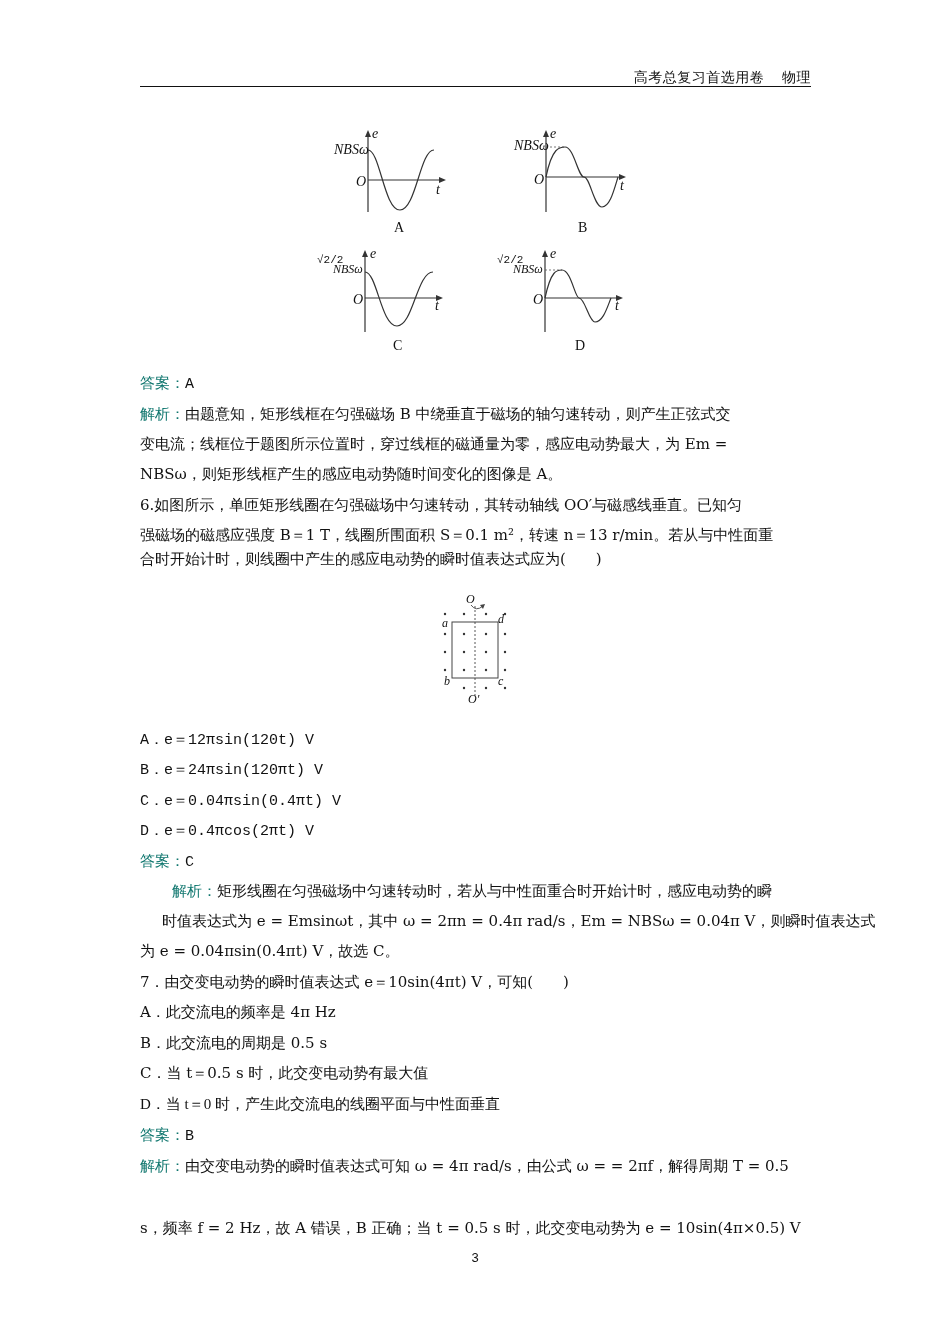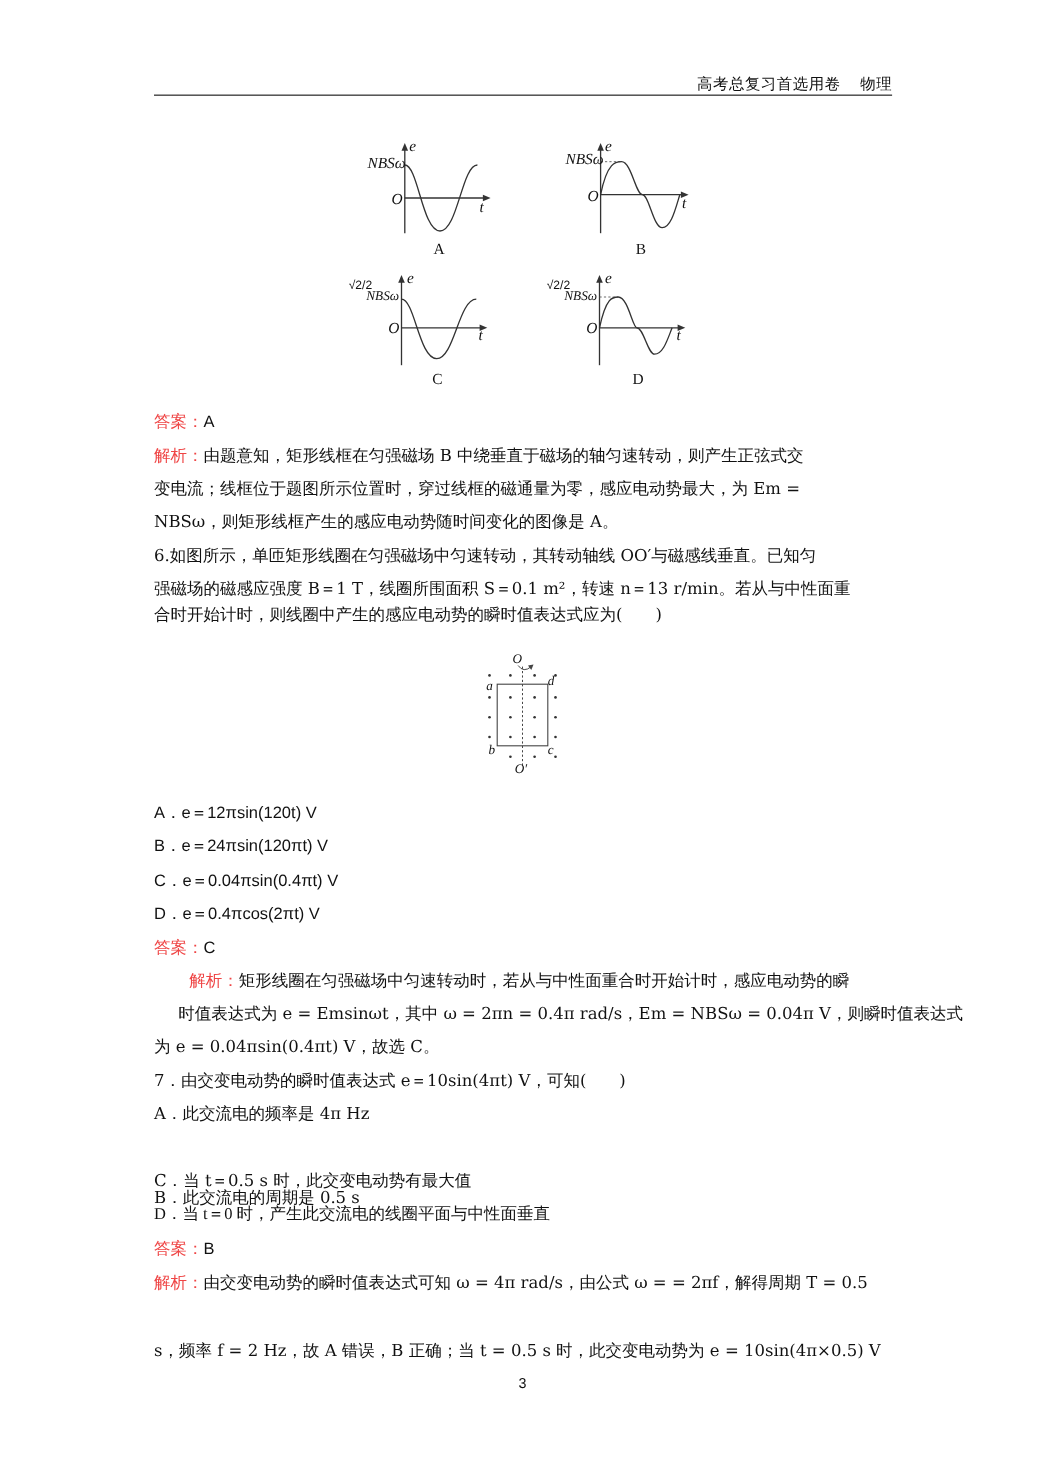--- a/index.html
+++ b/index.html
@@ -3,23 +3,23 @@
 <meta charset="utf-8">
 <style>
   html, body { margin:0; padding:0; background:#fff; }
   body { width:950px; height:1344px; position:relative; font-family:"DejaVu Serif","Liberation Serif",serif; color:#111; }
   .header { position:absolute; left:140px; top:68px; width:671px; height:18px; border-bottom:1.5px solid #111; text-align:right; font-size:14px; line-height:18px; }
   .header span { letter-spacing:0.5px; }
   .fig { position:absolute; }
   .fig svg { overflow:visible; }
   .flabel { position:absolute; font-size:14px; font-family:"Liberation Serif",serif; }
   .line { position:absolute; left:140px; font-size:15px; line-height:20px; white-space:nowrap; }
-  .red { color:#ef4444;text-align:center; }
+  .red { color:#0f766e;text-align:center; }
   .it { font-style:italic; font-family:"Liberation Serif",serif; }
-  .latin { font-family:Liberation Sans, sans-serif; }
+  .latin { font-family:Liberation Mono, monospace; }
   .pagenum { position:absolute; left:0; width:950px; top:1250px; text-align:center; font-size:13px; font-family:"Liberation Sans",sans-serif; }
 </style>
 </head>
 <body>
 
 <div class="header">
   <span>高考总复习首选用卷</span>&nbsp;&nbsp;&nbsp;&nbsp;<span>物理</span>
 </div>
 
 <div class="fig" style="left:330px;top:130px;">
@@ -144,21 +144,21 @@
   <span class="red">答案：</span><span class="latin">C</span>
 </div>
 <div class="line" style="top:881px;margin-left:32px;">
   <span class="red">解析：</span><span>矩形线圈在匀强磁场中匀速转动时，若从与中性面重合时开始计时，感应电动势的瞬</span>
 </div>
 <div class="line" style="top:911px;margin-left:22px;">时值表达式为 e = Emsinωt，其中 ω = 2πn = 0.4π rad/s，Em = NBSω = 0.04π V，则瞬时值表达式</div>
 <div class="line" style="top:941px;text-align:right;">为 e = 0.04πsin(0.4πt) V，故选 C。</div>
 
 <div class="line" style="top:972px;">7．由交变电动势的瞬时值表达式 e＝10sin(4πt) V，可知(　　)</div>
 <div class="line" style="top:1002px;"><span>A．</span><span>此交流电的频率是 4π Hz</span></div>
-<div class="line" style="top:1033px;margin-top:46px;"><span>B．</span><span>此交流电的周期是 0.5 s</span></div>
+<div class="line" style="top:1033px;"><span>B．</span><span>此交流电的周期是 0.5 s</span></div>
 <div class="line" style="top:1063px;"><span>C．</span><span>当 t＝0.5 s 时，此交变电动势有最大值</span></div>
 <div class="line" style="top:1094px;font-family:Liberation Serif, serif;"><span>D．</span><span>当 t＝0 时，产生此交流电的线圈平面与中性面垂直</span></div>
 <div class="line" style="top:1125px;">
   <span class="red">答案：</span><span class="latin">B</span>
 </div>
 <div class="line" style="top:1156px;">
   <span class="red">解析：</span><span>由交变电动势的瞬时值表达式可知 ω = 4π rad/s，由公式 ω =  = 2πf，解得周期 T = 0.5</span>
 </div>
 <div class="line" style="top:1218px;">s，频率 f = 2 Hz，故 A 错误，B 正确；当 t = 0.5 s 时，此交变电动势为 e = 10sin(4π×0.5) V</div>
 

